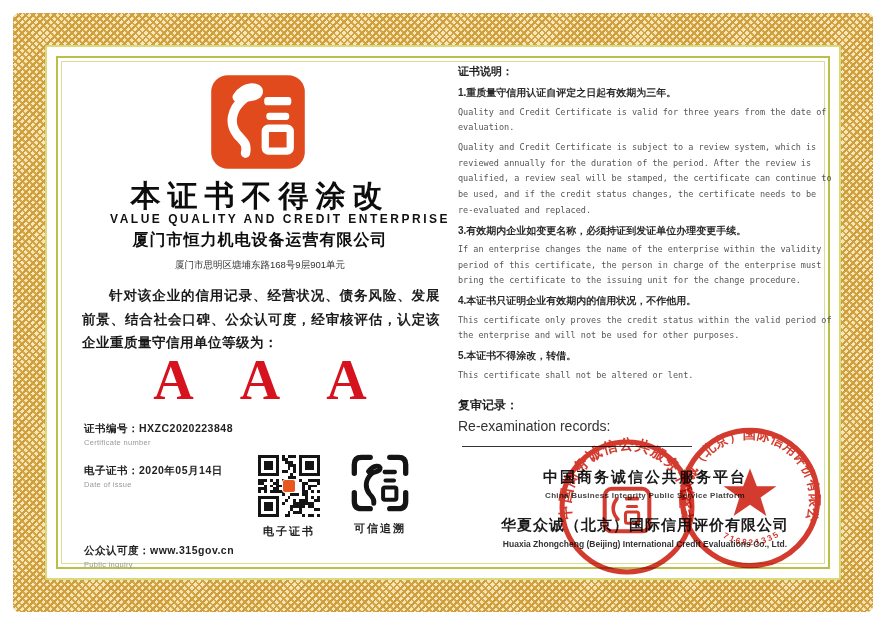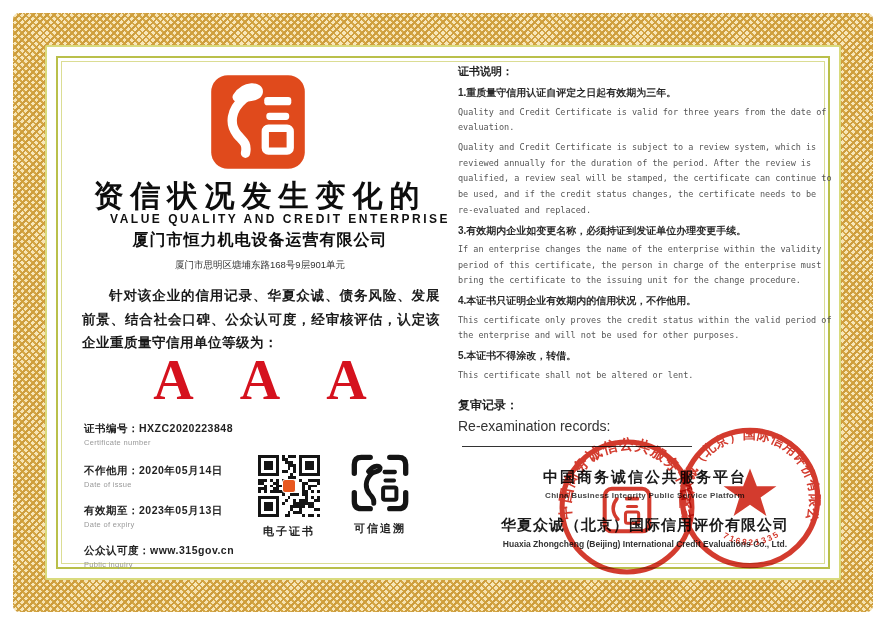--- a/index.html
+++ b/index.html
@@ -101,38 +101,34 @@
       </defs>
       <rect x="5" y="5" width="90" height="90" rx="16" fill="#e04a1c"></rect>
       <rect x="9" y="9" width="82" height="82" rx="13" fill="none" stroke="#f5foo" opacity="0"></rect>
       <path d="M30 26 C 38 14 52 16 50 22 C 48 27 40 24 36 28 C 24 38 22 52 30 62 C 35 68 40 70 38 80" fill="none" stroke="#fff" stroke-width="9" stroke-linecap="round"></path>
       <rect x="56" y="26" width="26" height="8" rx="3" fill="#fff"></rect>
       <rect x="58" y="41" width="22" height="7" rx="3" fill="#fff"></rect>
       <rect x="57" y="56" width="24" height="22" rx="3" fill="none" stroke="#fff" stroke-width="7"></rect>
     </svg>
   </div>
 
-  <div class="title">资信状况发生变化的</div>
+  <div class="title">本证书不得涂改</div>
   <div class="subtitle">VALUE QUALITY AND CREDIT ENTERPRISE</div>
   <div class="company">厦门市恒力机电设备运营有限公司</div>
   <div class="address">厦门市思明区塘埔东路168号9层901单元</div>
-  <div class="body-text">针对该企业的信用记录、华夏众诚、债务风险、发展前景、结合社会口碑、公众认可度，经审核评估，认定该企业重质量守信用单位等级为：</div>
+  <div class="body-text">针对该企业的信用记录、经营状况、债务风险、发展前景、结合社会口碑、公众认可度，经审核评估，认定该企业重质量守信用单位等级为：</div>
   <div class="rating">AAA</div>
 
   <div class="field f1">
     <div class="field-main"><span>证书编号：</span><span>HXZC2020223848</span></div>
     <div class="field-sub">Certificate number</div>
   </div>
   <div class="field f2">
-    <div class="field-main"><span>不作他用：</span><span>2020年05月14日</span></div>
+    <div class="field-main"><span>电子证书：</span><span>2020年05月14日</span></div>
     <div class="field-sub">Date of issue</div>
-  </div>
-  <div class="field f3">
-    <div class="field-main"><span>有效期至：</span><span>2023年05月13日</span></div>
-    <div class="field-sub">Date of expiry</div>
   </div>
   <div class="field f4">
     <div class="field-main"><span>公众认可度：</span><span>www.315gov.cn</span></div>
     <div class="field-sub">Public inquiry</div>
   </div>
 
   <div class="qr-block qr1">
     <div class="qr-box" id="qr-canvas"><svg width="62" height="62" viewBox="0 0 21 21" shape-rendering="crispEdges">
           <rect width="21" height="21" fill="#fff"></rect>
           <rect x="0" y="0" width="7" height="7" fill="#141414"></rect>

